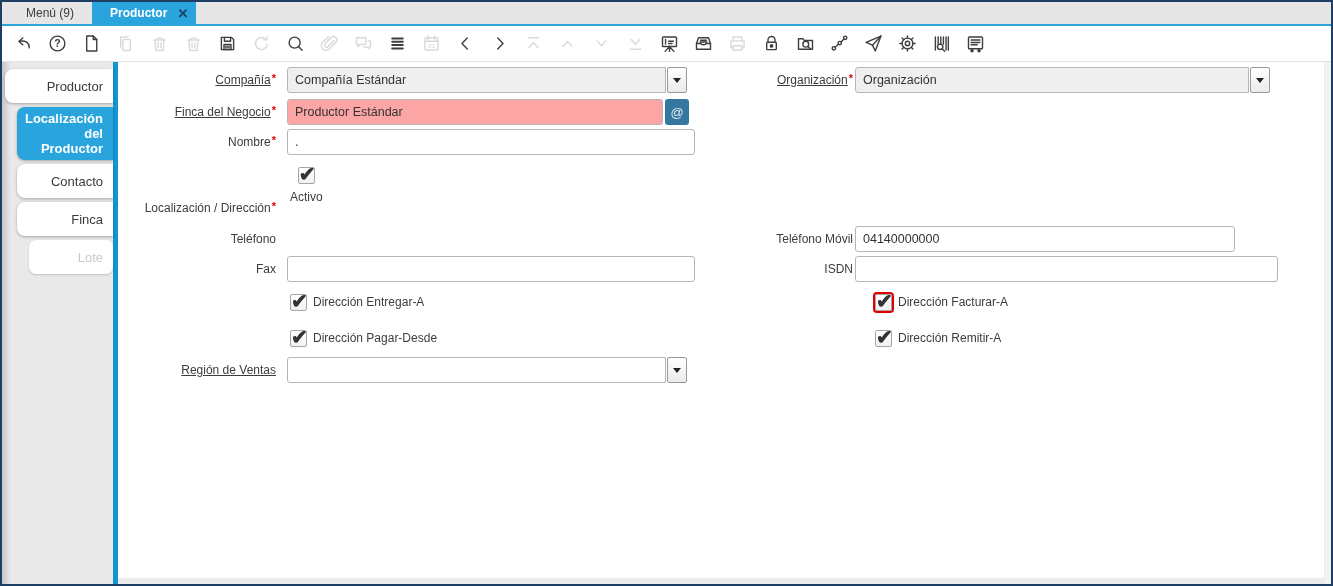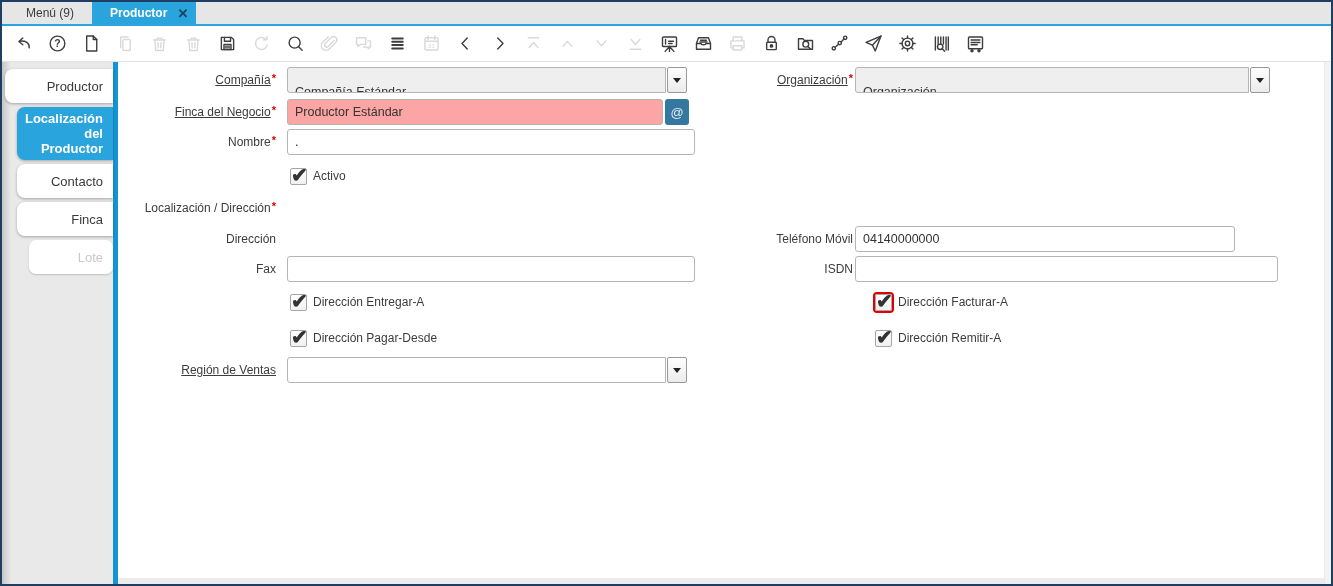--- a/index.html
+++ b/index.html
@@ -37,21 +37,21 @@
   .lbl { position:absolute; font-size:12px; color:#3c3c3c; text-align:right; line-height:26px; white-space:nowrap; }
   .lbl.c1 { left:0; width:158px; }
   .lbl.c2 { left:560px; width:175px; }
   .lbl u { text-decoration:underline; }
   .req { color:#dd0000; font-weight:bold; margin-left:1px; position:relative; top:-2px; font-size:11px; }
 
   .txt { height:26px; border:1px solid #b5b5b5; border-radius:3px; background:#fff; font-size:12.5px; color:#333; padding:0 7px; font-family:"Liberation Sans",sans-serif; }
   .txt.ro { background:#fca5a5; }
 
   .combo { display:flex; height:26px; }
-  .combo .val { border:1px solid #b5b5b5; border-radius:3px 0 0 3px; background:#efefef; font-size:12.5px; color:#333; line-height:24px; padding:12px 7px; flex:1; overflow:hidden; white-space:nowrap; }
+  .combo .val { border:1px solid #b5b5b5; border-radius:3px 0 0 3px; background:#efefef; font-size:12.5px; color:#333; line-height:24px; padding:0 7px; flex:1; overflow:hidden; white-space:nowrap; }
   .combo .val.empty { background:#fff; }
   .combo .caret { width:20px; margin-left:1px; border:1px solid #999; border-radius:2px; background:linear-gradient(#fefefe,#ebebeb); display:flex; align-items:center; justify-content:center; cursor:pointer; }
   .combo .caret i { width:0; height:0; border:4px solid transparent; border-top:5px solid #222; margin-top:4px; }
 
   .bluebtn { width:24px; height:26px; border:none; border-radius:3px; background:#35789f; color:#dfeaf2; display:inline-flex; align-items:center; justify-content:center; margin-left:2px; cursor:pointer; font-size:13px; }
   .bluebtn svg { display:block; }
 
   .chk { width:17px; height:17px; border:1px solid #a6a6a6; border-radius:2px; background:linear-gradient(#fff,#f1f1f1); position:relative; flex:0 0 17px; cursor:pointer; }
   .chk.checked::after { content:"✔"; position:absolute; left:0px; top:-6px; font-size:20px; font-weight:bold; color:#333; }
   .chk.hl { box-shadow:0 0 0 2px #e00000; }
@@ -296,28 +296,28 @@
         <button class="bluebtn">
           <span>@</span>
         </button>
       </div>
 
       <div class="lbl c1" style="top:67px;"><span>Nombre</span><span class="req">*</span></div>
       <div class="row" style="top:67px; left:169px; width:408px;">
         <input class="txt" style="width: 100%;" value=".">
       </div>
 
-      <div class="chkrow" style="top:105px; left:172px;">
+      <div class="chkrow" style="top:105px; left:172px;flex-direction:column;">
         <span class="chk checked"></span>
         <span class="chklbl">Activo</span>
       </div>
 
       <div class="lbl c1" style="top:133px;"><span>Localización / Dirección</span><span class="req">*</span></div>
 
-      <div class="lbl c1" style="top:164px;">Dirección</div>
+      <div class="lbl c1" style="top:164px;">Teléfono</div>
       <div class="lbl c2" style="top:164px;">Teléfono Móvil</div>
       <div class="row" style="top:164px; left:737px; width:380px;">
         <input class="txt" style="width: 100%;" value="04140000000">
       </div>
 
       <div class="lbl c1" style="top:194px;">Fax</div>
       <div class="row" style="top:194px; left:169px; width:408px;">
         <input class="txt" style="width: 100%;" value="">
       </div>
       <div class="lbl c2" style="top:194px;">ISDN</div>

